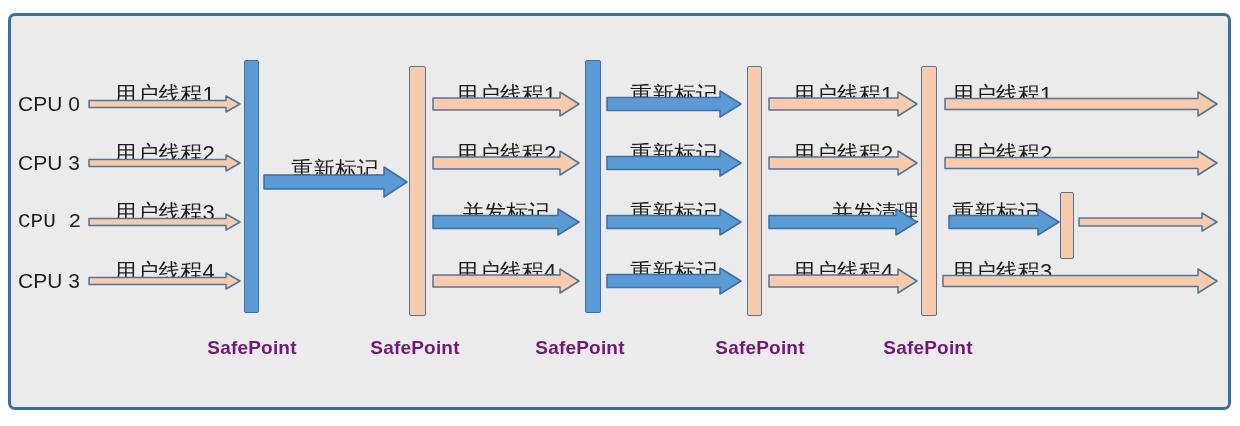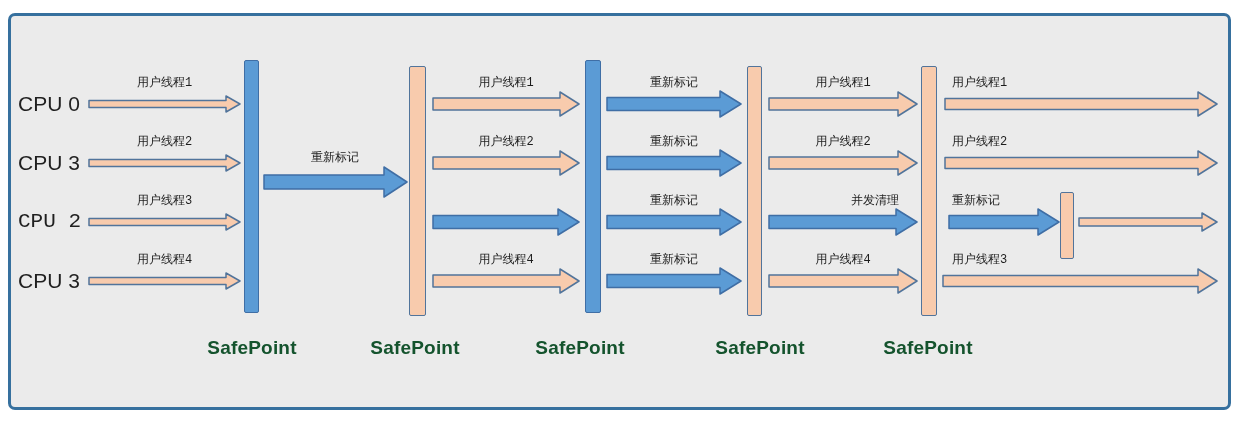--- a/index.html
+++ b/index.html
@@ -2,24 +2,24 @@
 <html style="--blue: #5b9bd5; --blueStroke: #3f6ea5; --peach: #f8cbad; --peachStroke: #51749b; --frame: #36709e; --background: #ebebeb;"><head>
 <meta charset="utf-8">
 <style>
   html,body{margin:0;padding:0;background:#ffffff;}
   .stage{position:relative;width:1240px;height:426px;background:#ffffff;overflow:hidden;
          font-family:"Liberation Sans",sans-serif;}
   .panel{position:absolute;left:8px;top:13px;width:1217px;height:391px;
          background:#ebebeb;border:3px solid var(--frame,#36709e);border-radius:7px;}
   .abs{position:absolute;}
   .cpu{font-size:21px;color:#1f1f1f;line-height:24px;white-space:nowrap;}
-  .zh{font-family:Liberation Mono, monospace;font-size:12px;color:#1c1c1c;
-      line-height:24px;white-space:nowrap;}
+  .zh{font-family:Liberation Sans, sans-serif;font-size:22px;color:#1c1c1c;
+      line-height:24px;white-space:nowrap;margin-top:12px;}
   .zh.center{text-align:center;}
-  .sp{font-size:19px;font-weight:600;color:#14532d;text-align:center;line-height:24px;
+  .sp{font-size:19px;font-weight:600;color:#701a75;text-align:center;line-height:24px;
       letter-spacing:0.2px;}
   .bar{position:absolute;border-radius:2px;box-sizing:border-box;}
   .bar.blue{background:var(--blue,#5b9bd5);border:1.5px solid var(--blueStroke,#41719c);}
   .bar.orange{background:var(--peach,#f8cbad);border:1.5px solid var(--peachStroke,#5d7fa0);}
   .arrow{position:absolute;}
   .arrow svg{display:block;}
 </style>
 </head>
 <body>
 
@@ -62,20 +62,21 @@
   <div class="arrow" style="left:263px;top:166px;width:145px;height:32px">
       <svg width="145" height="32" xmlns="http://www.w3.org/2000/svg">
         <polygon points="1,9 121,9 121,1 144,16 121,31 121,23 1,23" fill="#5b9bd5" stroke="#3f6ea5" stroke-width="1.5" stroke-linejoin="round"></polygon>
       </svg>
     </div>
 
   <div class="bar orange" style="left:409px;top:66px;width:17px;height:250px;"></div>
 
   <div class="abs zh center" style="left:432px;top:71px;width:148px;">用户线程1</div>
   <div class="abs zh center" style="left:432px;top:130px;width:148px;">用户线程2</div>
+  <div class="abs zh center" style="left:432px;top:189px;width:148px;">并发标记</div>
   <div class="abs zh center" style="left:432px;top:248px;width:148px;">用户线程4</div>
   <div class="arrow" style="left:432px;top:91px;width:148px;height:26px">
       <svg width="148" height="26" xmlns="http://www.w3.org/2000/svg">
         <polygon points="1,7 128,7 128,1 147,13 128,25 128,19 1,19" fill="#f8cbad" stroke="#51749b" stroke-width="1.5" stroke-linejoin="round"></polygon>
       </svg>
     </div>
   <div class="arrow" style="left:432px;top:150px;width:148px;height:26px">
       <svg width="148" height="26" xmlns="http://www.w3.org/2000/svg">
         <polygon points="1,7 128,7 128,1 147,13 128,25 128,19 1,19" fill="#f8cbad" stroke="#51749b" stroke-width="1.5" stroke-linejoin="round"></polygon>
       </svg>

